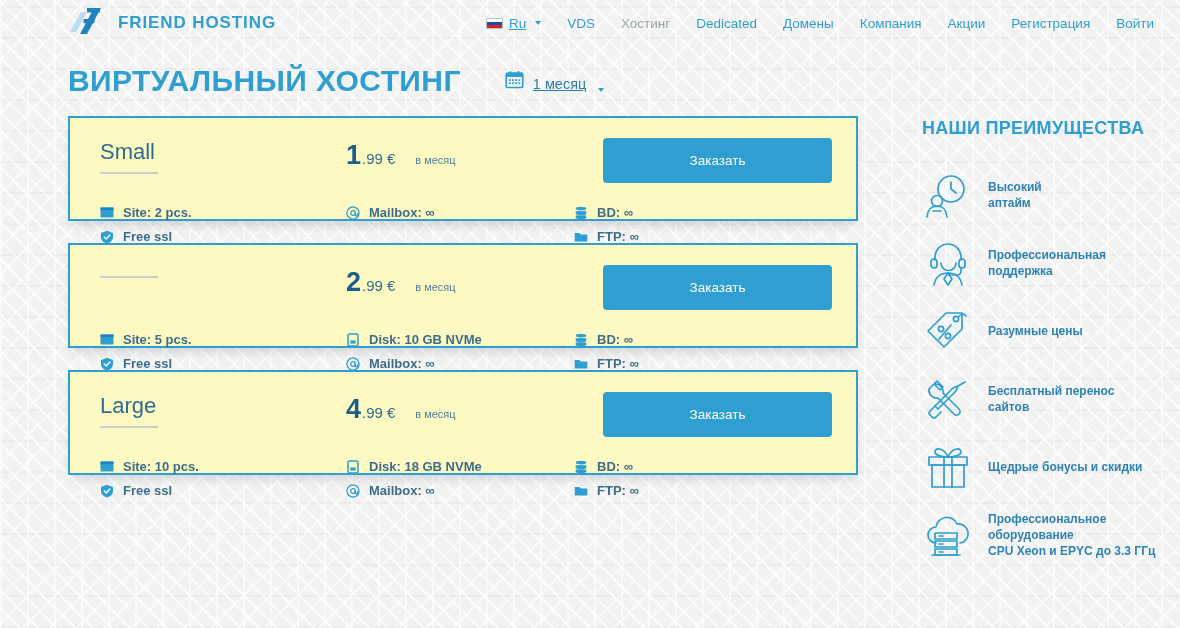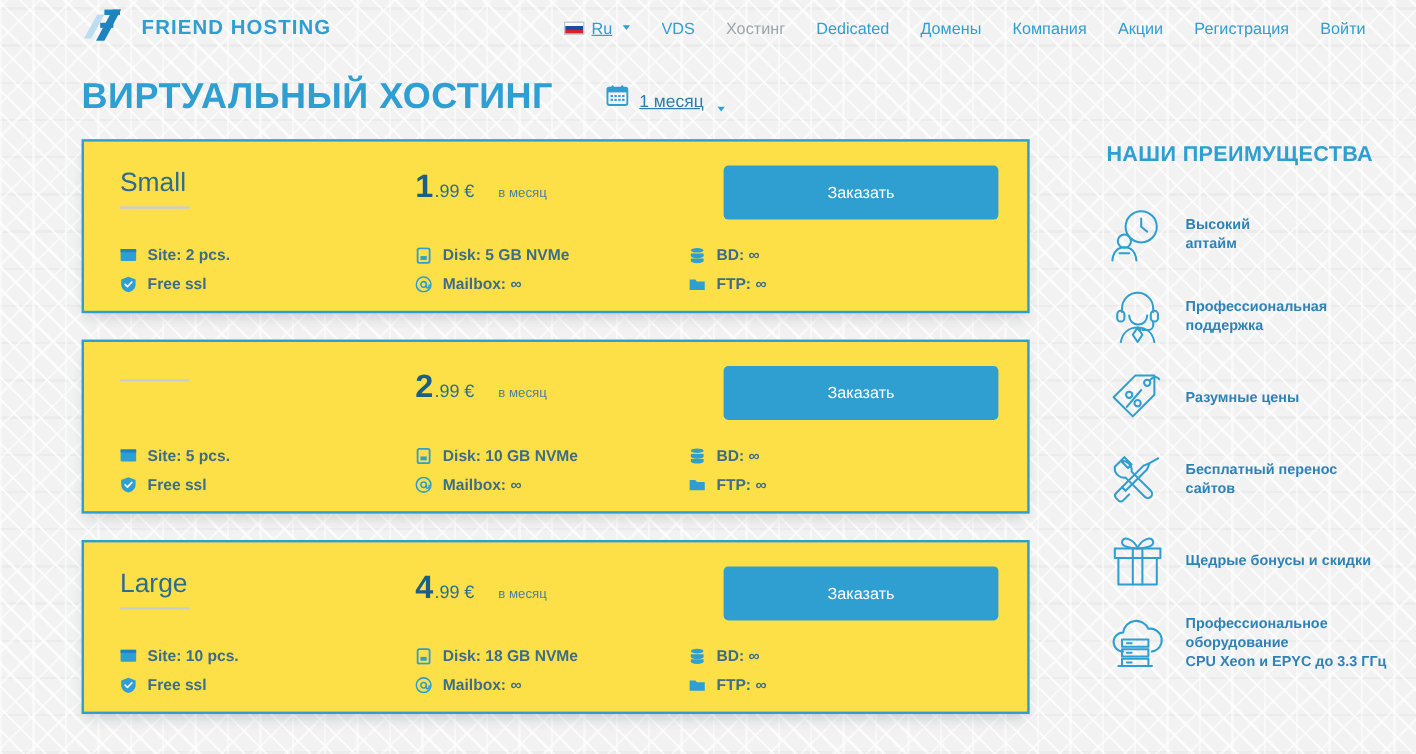--- a/index.html
+++ b/index.html
@@ -20,21 +20,21 @@
       repeating-linear-gradient(0deg, rgba(232,232,232,0.65) 0 2px, rgba(0,0,0,0) 2px 31px);
     color: #2d6c8f;
     position: relative;
   }
 
   
   .header {
     height: 46px;
     display: flex;
     align-items: center;
-    padding: 0 42px 0 68px;
+    padding: 0 26px 0 68px;
     position: relative;
   }
 
   .logo-block {
     display: flex;
     align-items: center;
     gap: 10px;
   }
 
   .logo-mark {
@@ -139,23 +139,23 @@
   .plans {
     width: 790px;
     margin-left: 68px;
     display: flex;
     flex-direction: column;
     gap: 22px;
   }
 
   
   .card {
-    background: #fde047;
+    background: #fef9c3;
     border: 2px solid #2f9ed0;
-    height: 145px;
+    height: 105px;
     padding: 22px 24px 0 30px;
     box-shadow: 0 7px 11px -4px rgba(120,130,140,0.33);
     position: relative;
   }
 
   .card-top {
     display: flex;
     align-items: flex-start;
   }
 
@@ -385,27 +385,20 @@
               <path d="M7 0.7 L13 3 V7 C13 10.3 10.4 12.6 7 13.5 C3.6 12.6 1 10.3 1 7 V3 Z" fill="#2f9ed0"></path>
               <path d="M4.3 7 L6.2 8.9 L9.9 5" fill="none" stroke="#ffffff" stroke-width="1.4" stroke-linecap="round" stroke-linejoin="round"></path>
             </svg>
             <span>Free ssl</span>
           </div>
         </div>
 
         <div class="feature-col c2">
           <div class="feature">
             <svg class="ficon" viewBox="0 0 14 14">
-              <rect x="2" y="1" width="10" height="12" rx="1.4" fill="none" stroke="#2f9ed0" stroke-width="1.5"></rect>
-              <rect x="4.4" y="7.4" width="5.2" height="3.2" fill="#2f9ed0"></rect>
-            </svg>
-            <span>Disk: 5 GB NVMe</span>
-          </div>
-          <div class="feature">
-            <svg class="ficon" viewBox="0 0 14 14">
               <circle cx="7" cy="7" r="6.1" fill="none" stroke="#2f9ed0" stroke-width="1.3"></circle>
               <circle cx="7" cy="7" r="2.3" fill="none" stroke="#2f9ed0" stroke-width="1.3"></circle>
               <path d="M9.3 7 V9 C9.3 10.4 11.6 10.4 11.6 8 V7" fill="none" stroke="#2f9ed0" stroke-width="1.3"></path>
             </svg>
             <span>Mailbox: ∞</span>
           </div>
         </div>
 
         <div class="feature-col c3">
           <div class="feature">

